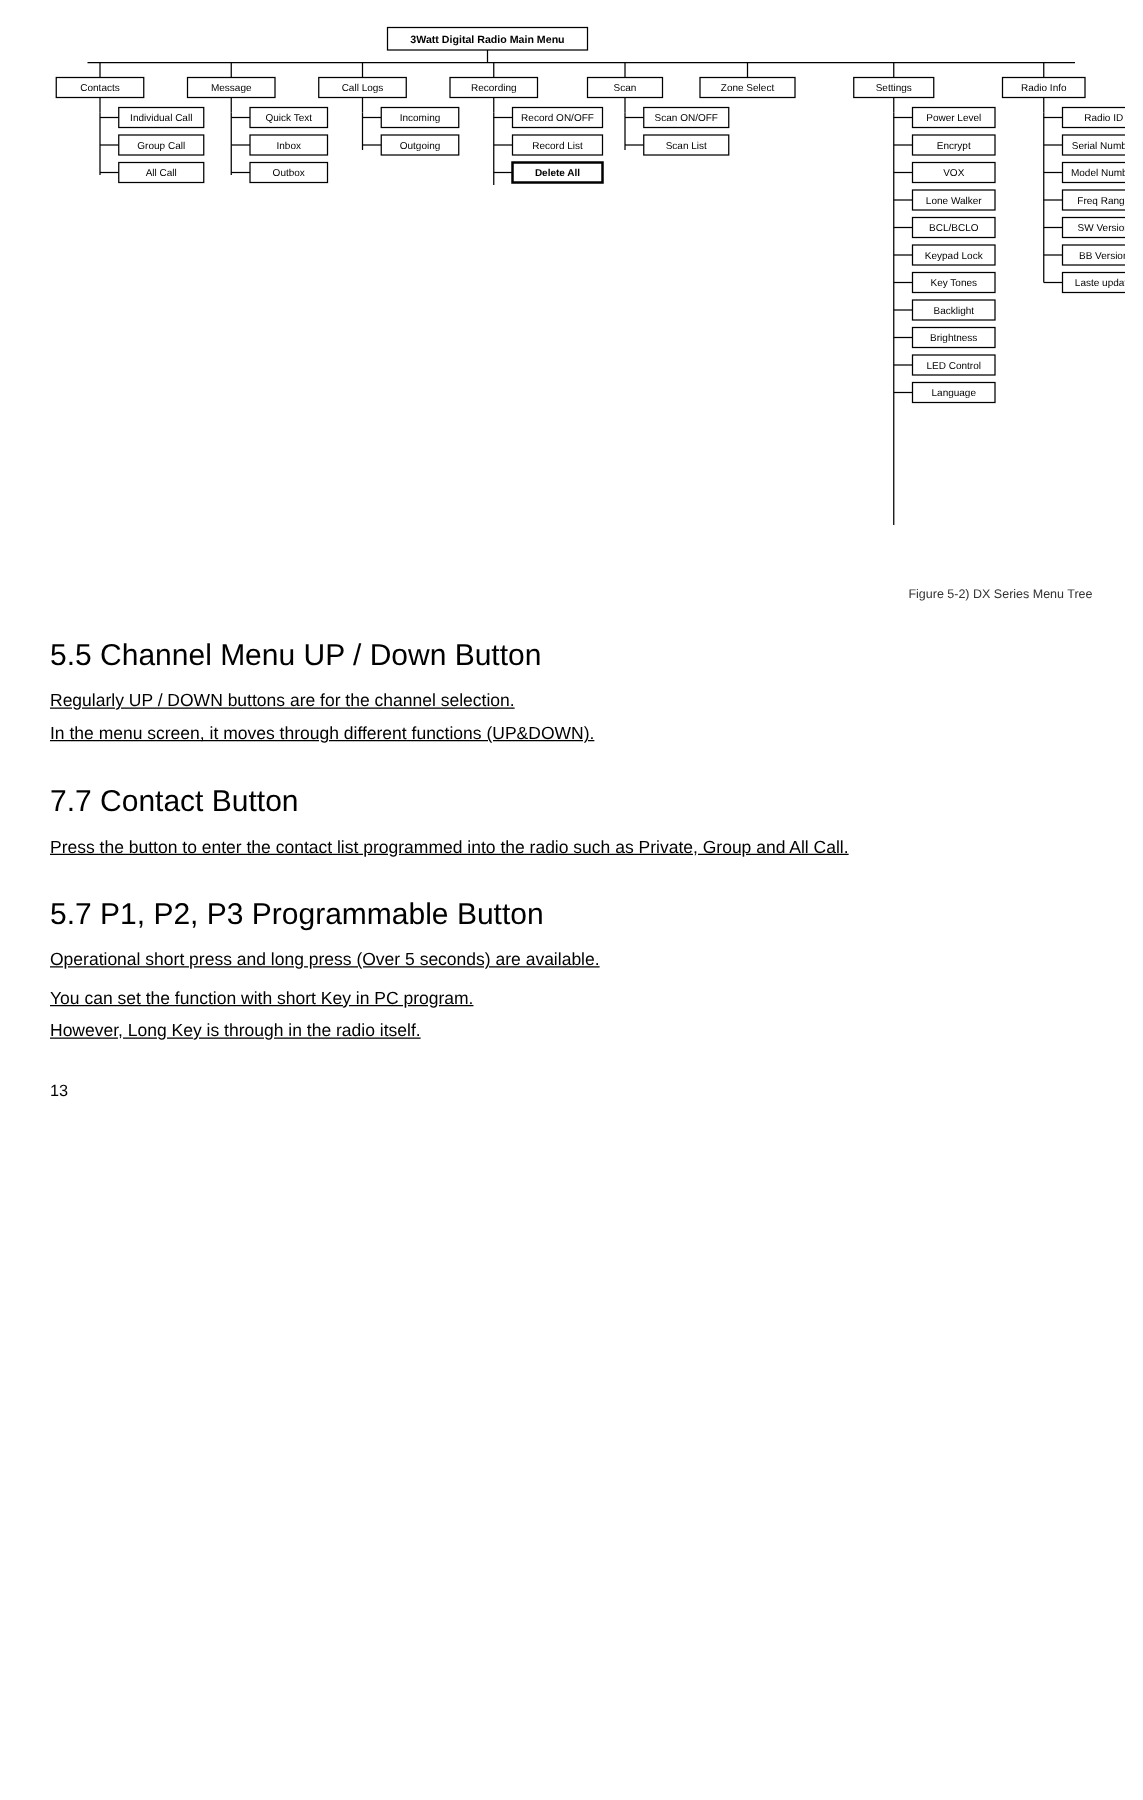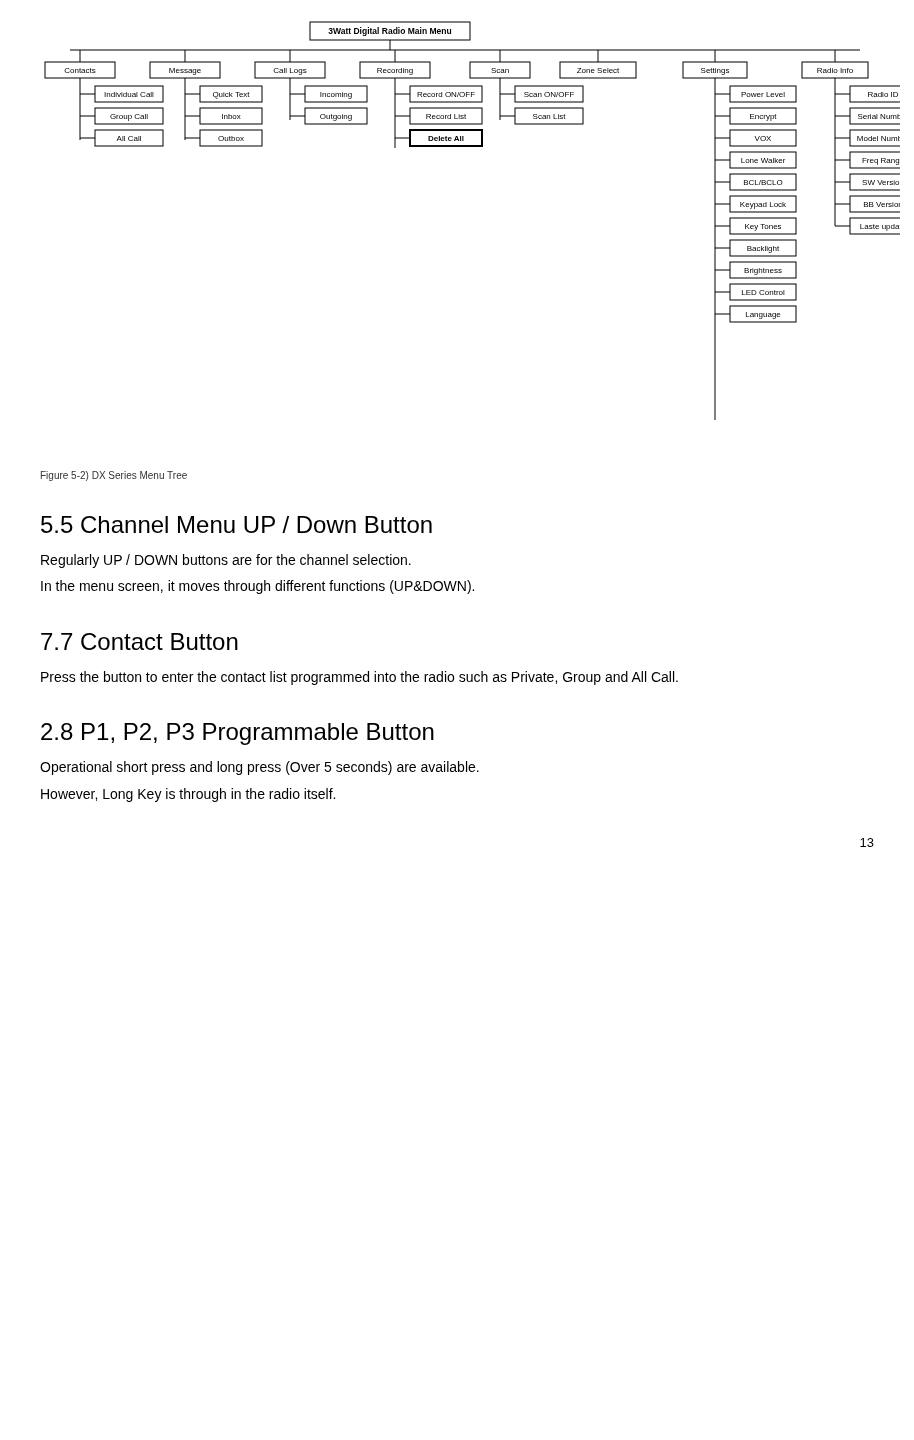--- a/index.html
+++ b/index.html
@@ -10,21 +10,21 @@
       font-family: Arial, sans-serif;
       font-size: 14px;
       color: #000;
       padding: 20px 40px;
     }
 
     
     .menu-tree-container {
       display: flex;
       flex-direction: column;
-      align-items: flex-start;
+      align-items: flex-end;
       margin-bottom: 20px;
     }
 
     .figure-caption {
       text-align: center;
       font-size: 10px;
       margin-top: 10px;
       color: #333;
     }
 
@@ -50,24 +50,25 @@
     }
 
     .section-body {
       font-size: 14px;
       line-height: 1.6;
       margin-bottom: 8px;
     }
 
     .section-body p {
       margin-bottom: 4px;
+      text-decoration: underline;
     }
 
     .page-number {
-      text-align: right;
+      text-align: left;
       margin-top: 30px;
       font-size: 13px;
     }
   </style>
 </head>
 <body>
 
 <div class="menu-tree-container">
   <svg class="tree-svg" viewBox="0 0 860 440" xmlns="http://www.w3.org/2000/svg" font-family="Arial, sans-serif" font-size="8">
 
@@ -279,20 +280,21 @@
 </div>
 
 <div class="section">
   <h2 class="section-title">7.7 Contact Button</h2>
   <div class="section-body">
     <p>Press the button to enter the contact list programmed into the radio such as Private, Group and All Call.</p>
   </div>
 </div>
 
 <div class="section">
-  <h2 class="section-title">2.8 P1, P2, P3 Programmable Button</h2>
+  <h2 class="section-title">5.7 P1, P2, P3 Programmable Button</h2>
   <div class="section-body">
     <p>Operational short press and long press (Over 5 seconds) are available.</p>
+    <p style="margin-top:8px;">You can set the function with short Key in PC program.</p>
     <p>However, Long Key is through in the radio itself.</p>
   </div>
 </div>
 
 <div class="page-number">13</div>
 
 </body></html>

